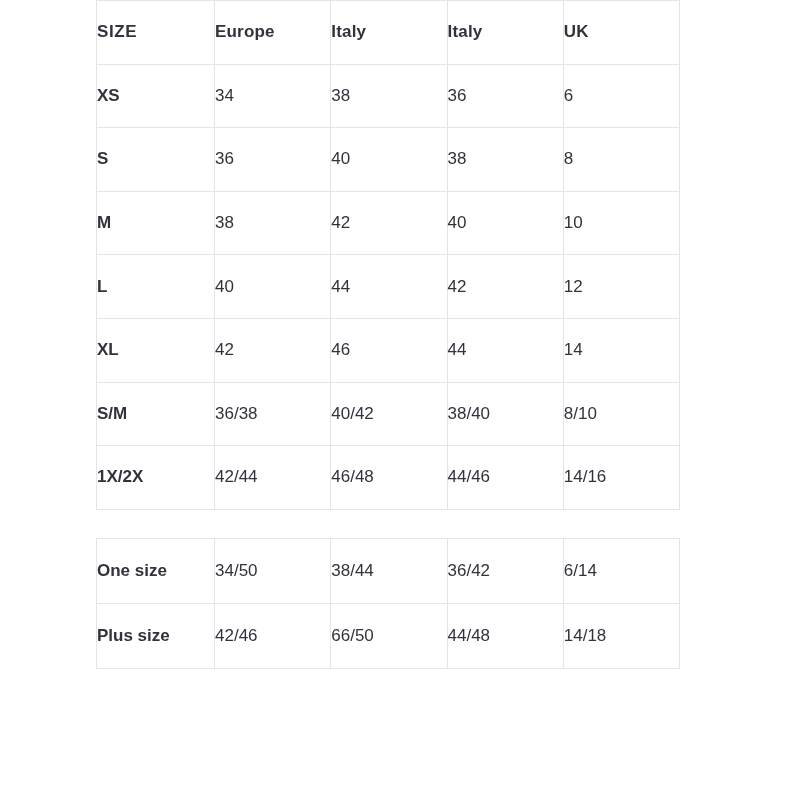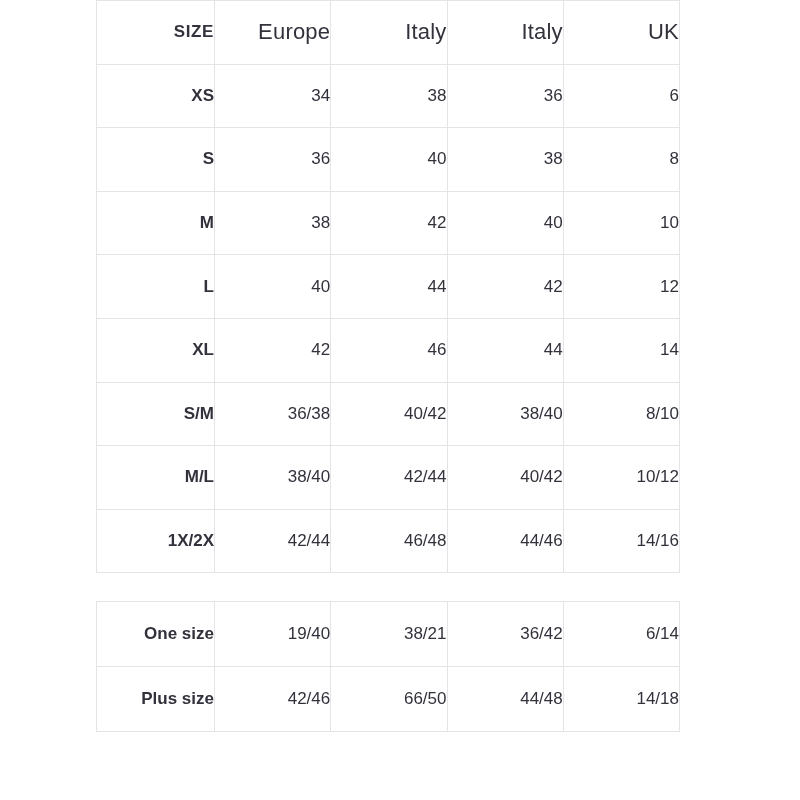--- a/index.html
+++ b/index.html
@@ -22,43 +22,43 @@
     padding: 0 96px;
   }
   table.size-table {
     width: 584px;
     border-collapse: collapse;
     table-layout: fixed;
   }
   table.size-table td,
   table.size-table th {
     border: 1px solid #e4e4e7;
-    text-align: right;
+    text-align: left;
     vertical-align: middle;
     font-size: 17px;
     font-weight: 400;
     color: #32323c;
     padding: 0;
   }
   table.main-table th,
   table.main-table td {
     height: 62.6px;
   }
   table.extra-table td {
     height: 64px;
     margin-left: 28px;
   }
   table.size-table .col-label {
     width: 117px;
     font-weight: 700;
     font-size: 17px;
   }
   table.size-table thead th {
-    font-weight: 400;
-    font-size: 22px;
+    font-weight: 700;
+    font-size: 17px;
     letter-spacing: 0.2px;
   }
   table.size-table thead th.col-label {
     letter-spacing: 0.6px;
   }
   .spacer {
     height: 28px;
   }
 </style>
 </head>
@@ -113,44 +113,37 @@
         <td>14</td>
       </tr>
       <tr>
         <td class="col-label">S/M</td>
         <td>36/38</td>
         <td>40/42</td>
         <td>38/40</td>
         <td>8/10</td>
       </tr>
       <tr>
-        <td class="col-label">M/L</td>
-        <td>38/40</td>
-        <td>42/44</td>
-        <td>40/42</td>
-        <td>10/12</td>
-      </tr>
-      <tr>
         <td class="col-label">1X/2X</td>
         <td>42/44</td>
         <td>46/48</td>
         <td>44/46</td>
         <td>14/16</td>
       </tr>
     </tbody>
   </table>
 
   <div class="spacer"></div>
 
   <table class="size-table extra-table">
     <tbody>
       <tr>
         <td class="col-label">One size</td>
-        <td>19/40</td>
-        <td>38/21</td>
+        <td>34/50</td>
+        <td>38/44</td>
         <td>36/42</td>
         <td>6/14</td>
       </tr>
       <tr>
         <td class="col-label">Plus size</td>
         <td>42/46</td>
         <td>66/50</td>
         <td>44/48</td>
         <td>14/18</td>
       </tr>

